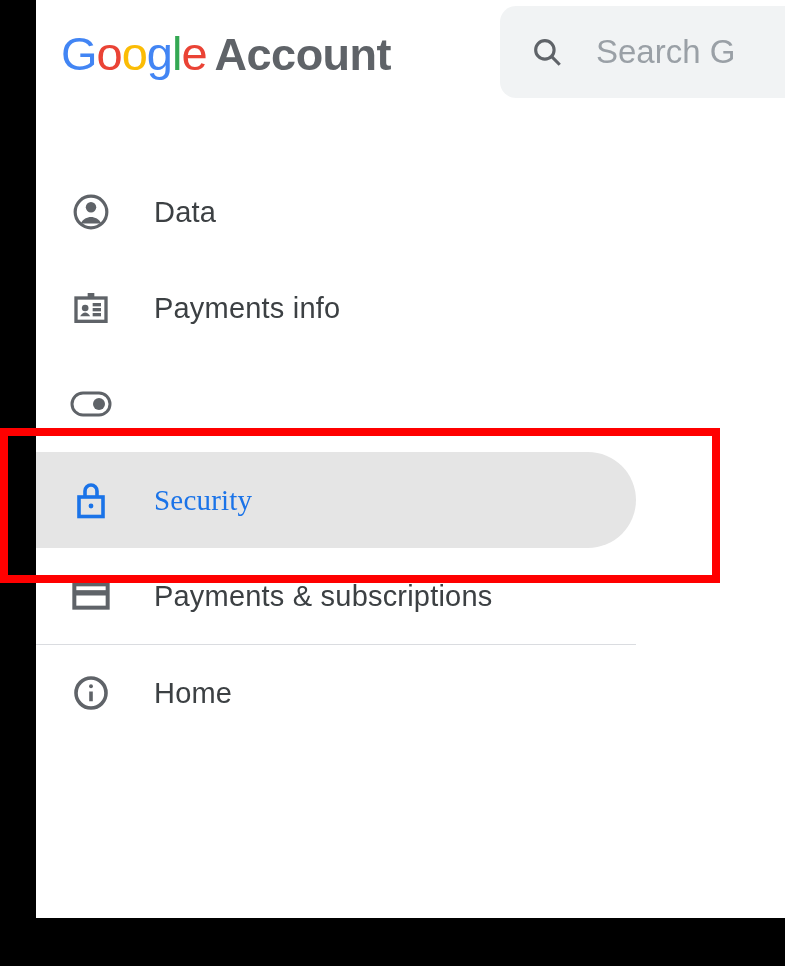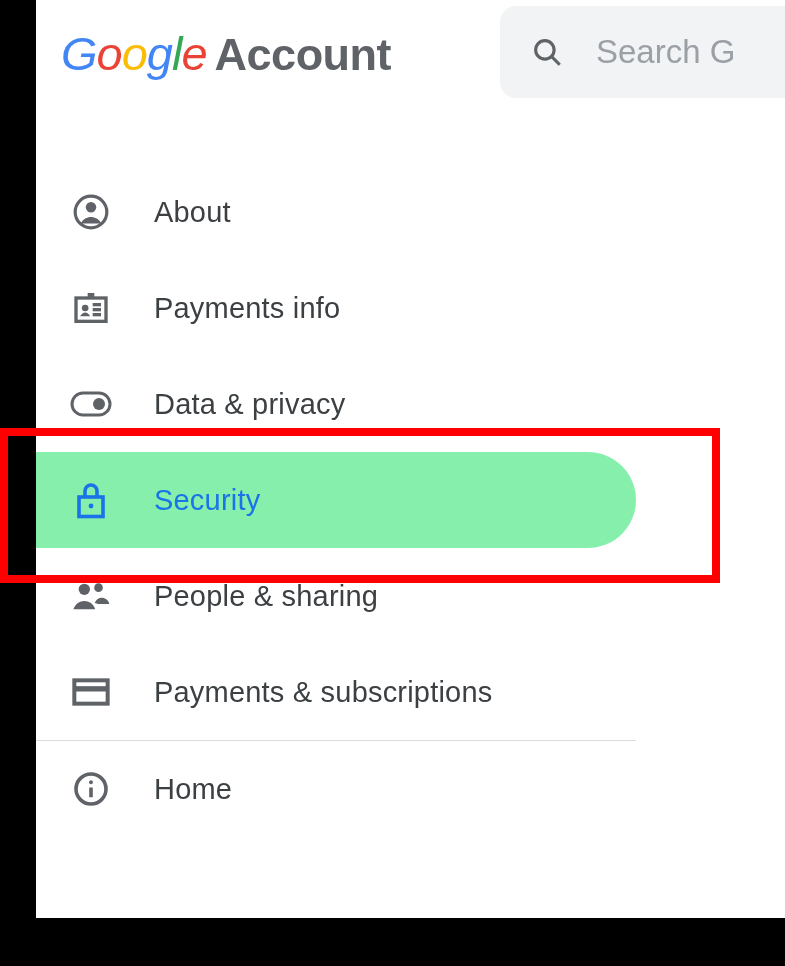--- a/index.html
+++ b/index.html
@@ -1,31 +1,31 @@
 <!DOCTYPE html>
 <html><head>
   <meta charset="utf-8">
   <style>
     * { margin: 0; padding: 0; box-sizing: border-box; }
     html, body { width: 785px; height: 966px; overflow: hidden; background: #000; font-family: Arial, "Helvetica Neue", Helvetica, sans-serif; }
     .frame { position: absolute; left: 36px; top: 0; width: 749px; height: 918px; background: #fff; }
     .header { position: relative; height: 130px; }
     .logo-block { position: absolute; left: 25px; top: 26px; display: flex; align-items: baseline; }
-    .logo-google { font-size: 47px; font-weight: 500; letter-spacing: -1px; font-style: italic; }
+    .logo-google { font-size: 47px; font-weight: 500; letter-spacing: -1px; }
     .g-b { color:#4285F4; } .g-r { color:#EA4335; } .g-y { color:#FBBC05; } .g-g { color:#34A853; }
     .logo-account { font-size: 45px; color:#5f6368; margin-left: 8px; font-weight: 700; letter-spacing: -0.5px; }
     .search-wrap { position: absolute; left: 464px; top: 6px; width: 285px; height: 92px; background:#f1f3f4; border-radius: 16px 0 0 16px; display:flex; align-items:center; }
     .search-icon { margin-left: 30px; color:#5f6368; }
     .search-input { border:none; background:transparent; margin-left: 32px; font-size: 33px; color:#9aa0a6; outline:none; width: 200px; font-family: inherit; }
     .search-input::placeholder { color:#9aa0a6; }
     .nav { position: absolute; left: 0; top: 164px; width: 600px; }
     .nav-item { display:flex; align-items:center; height: 96px; padding-left: 30px; cursor:pointer; position: relative; }
     .nav-item .icon-slot { width: 50px; display:flex; justify-content:center; color:#5f6368; }
     .nav-item .label { margin-left: 38px; font-size: 29px; color:#3c4043; font-weight: 500; letter-spacing: 0.2px; }
-    .nav-item.active { background:#86efac; border-radius: 0 48px 48px 0; }
+    .nav-item.active { background:#e5e5e5; border-radius: 0 48px 48px 0; font-family: Liberation Serif, serif; }
     .nav-item.active .icon-slot, .nav-item.active .label { color:#1a73e8; }
     .divider { height:1px; background:#dadce0; margin: 0 0 0 0; width: 600px; }
     .highlight-box { position: absolute; left: -36px; top: 428px; width: 720px; height: 155px; border: 8px solid #ff0000; pointer-events: none; z-index: 10; }
     svg { display:block; }
   </style>
 </head>
 <body>
 
 <div class="frame">
 
@@ -51,21 +51,21 @@
   <nav class="nav">
 
     <div class="nav-item">
       <span class="icon-slot">
         <svg width="38" height="38" viewBox="0 0 24 24">
             <circle cx="12" cy="12" r="10" fill="none" stroke="#5f6368" stroke-width="2"></circle>
             <circle cx="12" cy="9" r="3.3" fill="#5f6368"></circle>
             <path d="M5.5 19.2c1.4-2.6 4-4 6.5-4s5.1 1.4 6.5 4" fill="#5f6368"></path>
           </svg>
       </span>
-      <span class="label">About</span>
+      <span class="label">Data</span>
     </div>
 
     <div class="nav-item">
       <span class="icon-slot">
         <svg width="40" height="40" viewBox="0 0 24 24" fill="none" stroke="#5f6368" stroke-width="2">
             <rect x="3" y="6" width="18" height="14"></rect>
             <rect x="10" y="3" width="4" height="3" fill="#5f6368" stroke="none"></rect>
             <circle cx="8.5" cy="12" r="2" fill="#5f6368" stroke="none"></circle>
             <path d="M5.5 17c.7-1.5 2-2.3 3-2.3s2.3.8 3 2.3" fill="#5f6368" stroke="none"></path>
             <line x1="13" y1="10" x2="18" y2="10"></line>
@@ -76,45 +76,33 @@
       <span class="label">Payments info</span>
     </div>
 
     <div class="nav-item">
       <span class="icon-slot">
         <svg width="42" height="28" viewBox="0 0 42 28" fill="none" stroke="#5f6368" stroke-width="3">
             <rect x="2" y="3" width="38" height="22" rx="11"></rect>
             <circle cx="29" cy="14" r="6" fill="#5f6368" stroke="none"></circle>
           </svg>
       </span>
-      <span class="label">Data &amp; privacy</span>
     </div>
 
     <div class="nav-item active">
       <span class="icon-slot">
         <svg width="36" height="40" viewBox="0 0 24 26" fill="none" stroke="#1a73e8" stroke-width="2.4">
             <rect x="4" y="11" width="16" height="13"></rect>
             <path d="M8 11V7a4 4 0 0 1 8 0v4"></path>
             <circle cx="12" cy="17" r="1.6" fill="#1a73e8" stroke="none"></circle>
           </svg>
       </span>
       <span class="label">Security</span>
     </div>
 
-    <div class="nav-item">
-      <span class="icon-slot">
-        <svg width="40" height="34" viewBox="0 0 24 20" fill="#5f6368">
-            <circle cx="8" cy="6" r="3.4"></circle>
-            <circle cx="16.5" cy="5" r="2.6"></circle>
-            <path d="M1.5 18c1-3.4 3.7-5 6.5-5s5.5 1.6 6.5 5z"></path>
-            <path d="M14.2 14.2c.8-2.1 2.5-3.2 4.3-3.2 2 0 3.8 1.3 4.5 3.8h-6.6"></path>
-          </svg>
-      </span>
-      <span class="label">People &amp; sharing</span>
-    </div>
 
     <div class="nav-item">
       <span class="icon-slot">
         <svg width="40" height="32" viewBox="0 0 24 18" fill="none" stroke="#5f6368" stroke-width="2.4">
             <rect x="2" y="2" width="20" height="14"></rect>
             <rect x="2" y="5.5" width="20" height="3.2" fill="#5f6368" stroke="none"></rect>
           </svg>
       </span>
       <span class="label">Payments &amp; subscriptions</span>
     </div>

